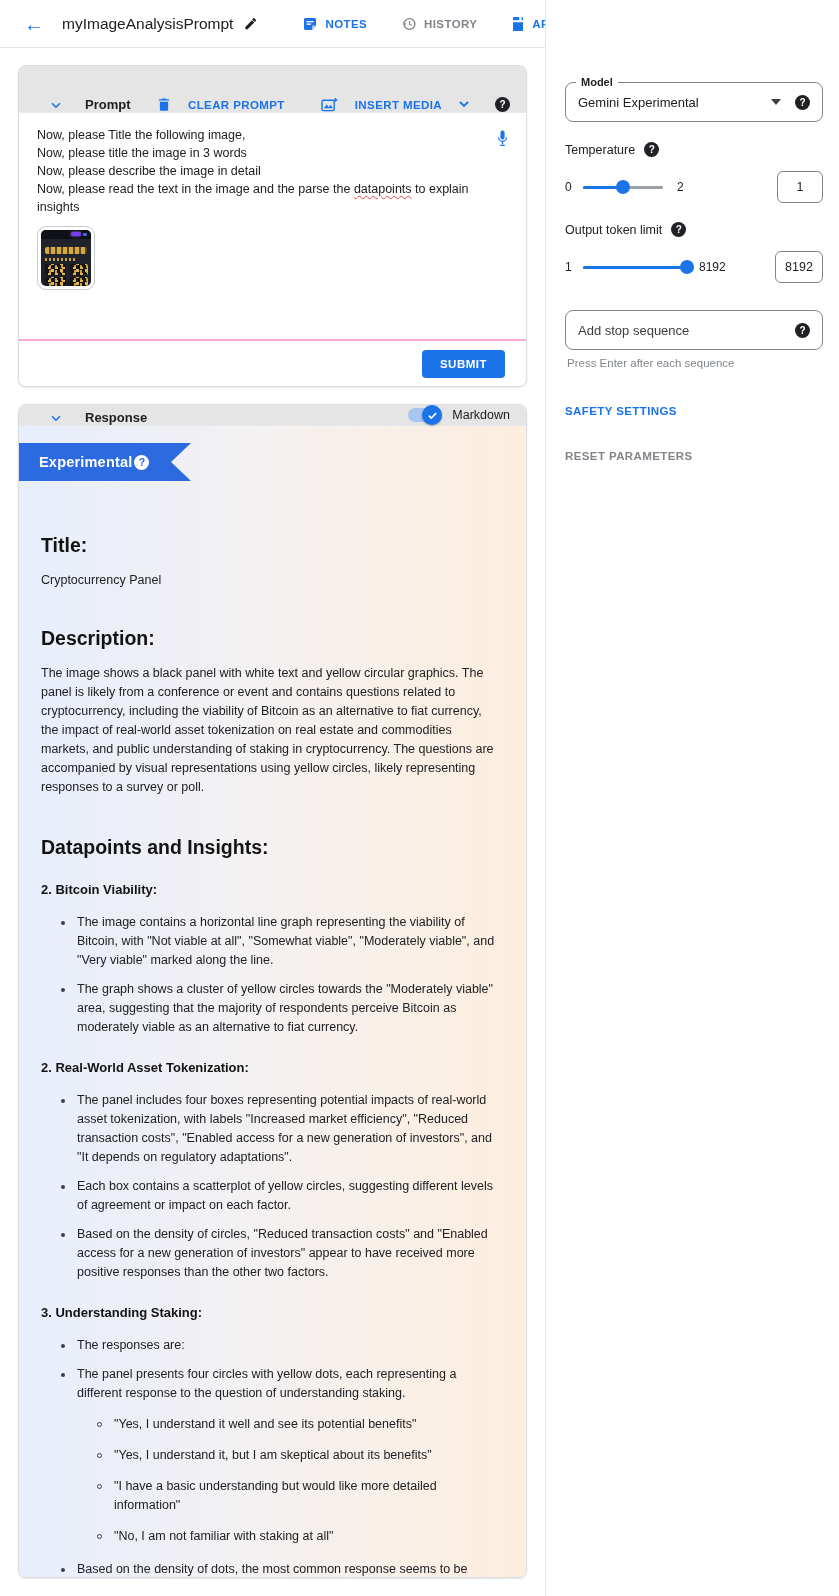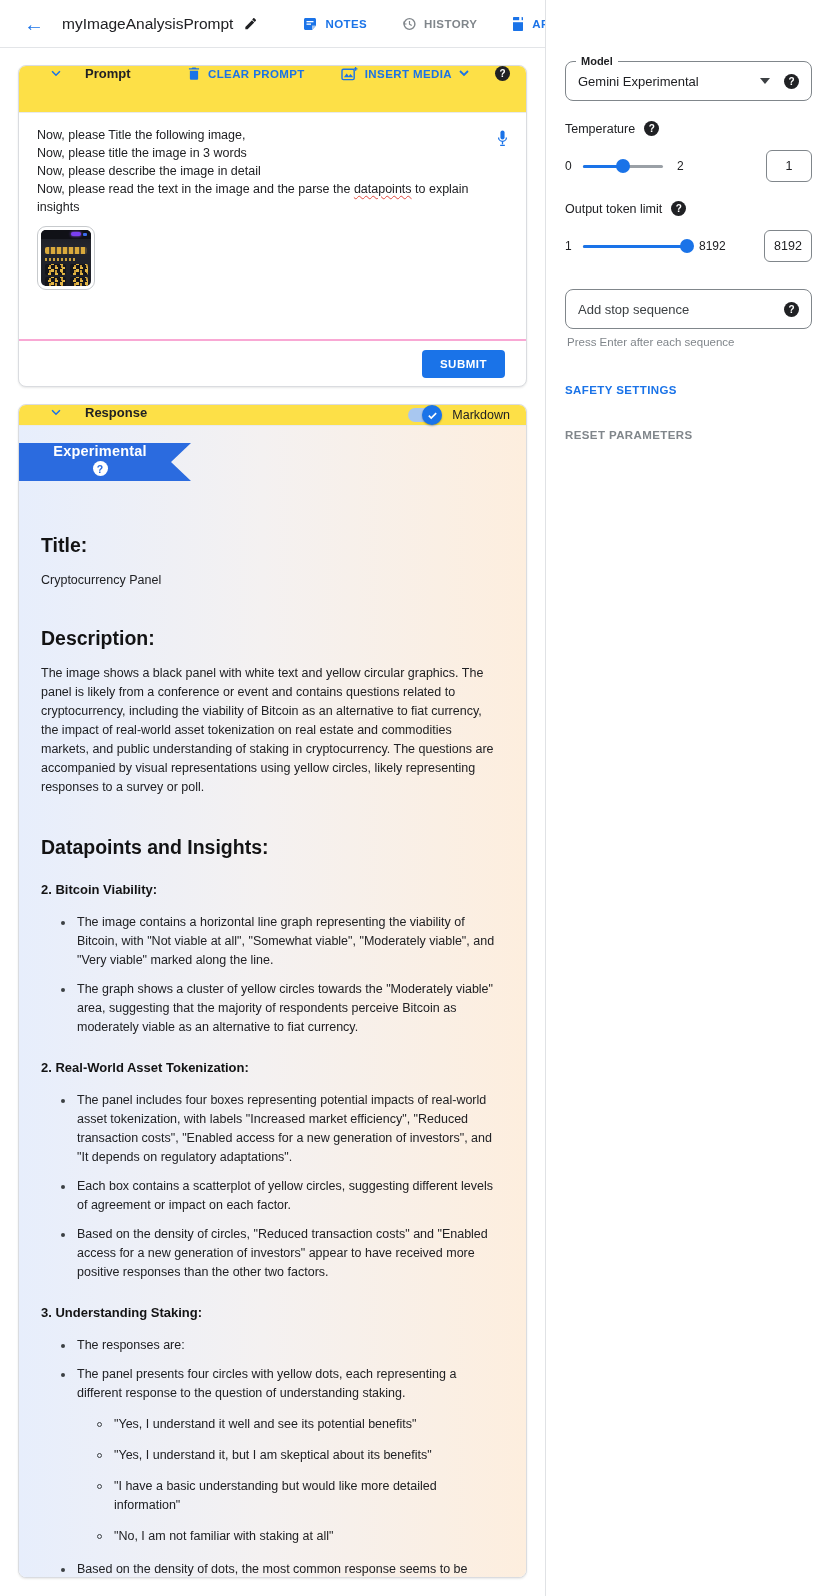--- a/index.html
+++ b/index.html
@@ -35,28 +35,28 @@
   
   .left-col { position: absolute; top: 48px; left: 0; width: 545px; }
 
   .card {
     margin: 17px 18px 0 18px; background: #fff;
     border: 1px solid #dadce0; border-radius: 8px;
     box-shadow: 0 1px 2px rgba(60,64,67,.12);
     overflow: hidden;
   }
   .card-header {
-    height: 47px; display: flex; align-items: flex-start; padding: 0 16px;
-    background: #fde047; border-bottom: 1px solid #e8eaed;
+    height: 47px; display: flex; align-items: flex-end; padding: 0 16px;
+    background: #e5e5e5; border-bottom: 1px solid #e8eaed;
   }
   .chev { display: inline-flex; margin-left: 14px; cursor: pointer; }
   .card-title { font-size: 13px; font-weight: bold; margin-left: 22px; }
   .spacer { flex: 1; }
   .link-btn {
-    display: inline-flex; align-items: center; gap: 7px;
+    display: inline-flex; align-items: center; gap: 17px;
     color: #1a73e8; font-size: 11.5px; font-weight: bold; letter-spacing: .4px; cursor: pointer;
   }
   .help-dot {
     width: 15px; height: 15px; border-radius: 50%; background: #202124; color: #fff;
     font-size: 10px; font-weight: bold; display: inline-flex; align-items: center; justify-content: center;
     cursor: pointer; flex: none;
   }
 
   
   .prompt-body { position: relative; padding: 13px 18px 10px 18px; height: 226px; }
@@ -107,21 +107,21 @@
   .markdown-label { font-size: 12.5px; color: #202124; }
 
   .response-body {
     flex: 1; background: linear-gradient(90deg, #e7eefc 0%, #f4f1f1 48%, #fdeede 100%);
     padding-bottom: 30px;
   }
   .exp-banner {
     margin-top: 17px; width: 172px; height: 38px; background: #2b6bdf;
     clip-path: polygon(0 0, 100% 0, calc(100% - 20px) 50%, 100% 100%, 0 100%);
     display: flex; align-items: center; gap: 2px; padding: 0 30px 0 20px;
-    color: #fff; font-size: 14.5px; font-weight: bold; letter-spacing: .2px; flex-direction: column;
+    color: #fff; font-size: 14.5px; font-weight: bold; letter-spacing: .2px;
   }
   .exp-help {
     width: 15px; height: 15px; border-radius: 50%; background: #fff; color: #2b6bdf;
     font-size: 10.5px; font-weight: bold; display: inline-flex; align-items: center; justify-content: center;
   }
   .resp-content { padding: 0 30px 0 22px; }
   .h-big { font-size: 19.5px; font-weight: bold; color: #131314; }
   .mt-title { margin-top: 53px; }
   .body-text { line-height: 19px; color: #202124; }
   .title-value { margin-top: 14px; }
@@ -132,21 +132,21 @@
   .bullets { margin-top: 16px; }
   .bullet { display: flex; margin-bottom: 10px; }
   .bullet:last-child { margin-bottom: 0; }
   .b-dot { flex: none; width: 4px; height: 4px; border-radius: 50%; background: #3c4043; margin: 8px 12px 0 20px; }
   .b-text { max-width: 432px; line-height: 19px; }
   .sub-bullets { margin: 12px 0 14px 0; }
   .sub-bullet { display: flex; margin-bottom: 12px; }
   .sb-ring { flex: none; width: 5px; height: 5px; border-radius: 50%; border: 1px solid #3c4043; margin: 7px 12px 0 56px; }
 
   
-  .right-col { position: absolute; top: 37px; left: 546px; width: 293px; padding: 24px 27px 0 19px; }
+  .right-col { position: absolute; top: 58px; left: 546px; width: 293px; padding: 24px 16px 0 19px; }
   .field-box {
     position: relative; border: 1px solid #80868b; border-radius: 8px; height: 40px;
     display: flex; align-items: center; padding: 0 12px; background: #fff;
   }
   .float-label {
     position: absolute; top: -7px; left: 10px; background: #fff; padding: 0 5px;
     font-size: 11px; font-weight: bold; color: #202124;
   }
   .model-value { font-size: 13px; color: #202124; flex: 1; }
   .dd-arrow { color: #3c4043; margin-right: 14px; font-size: 9px; }

